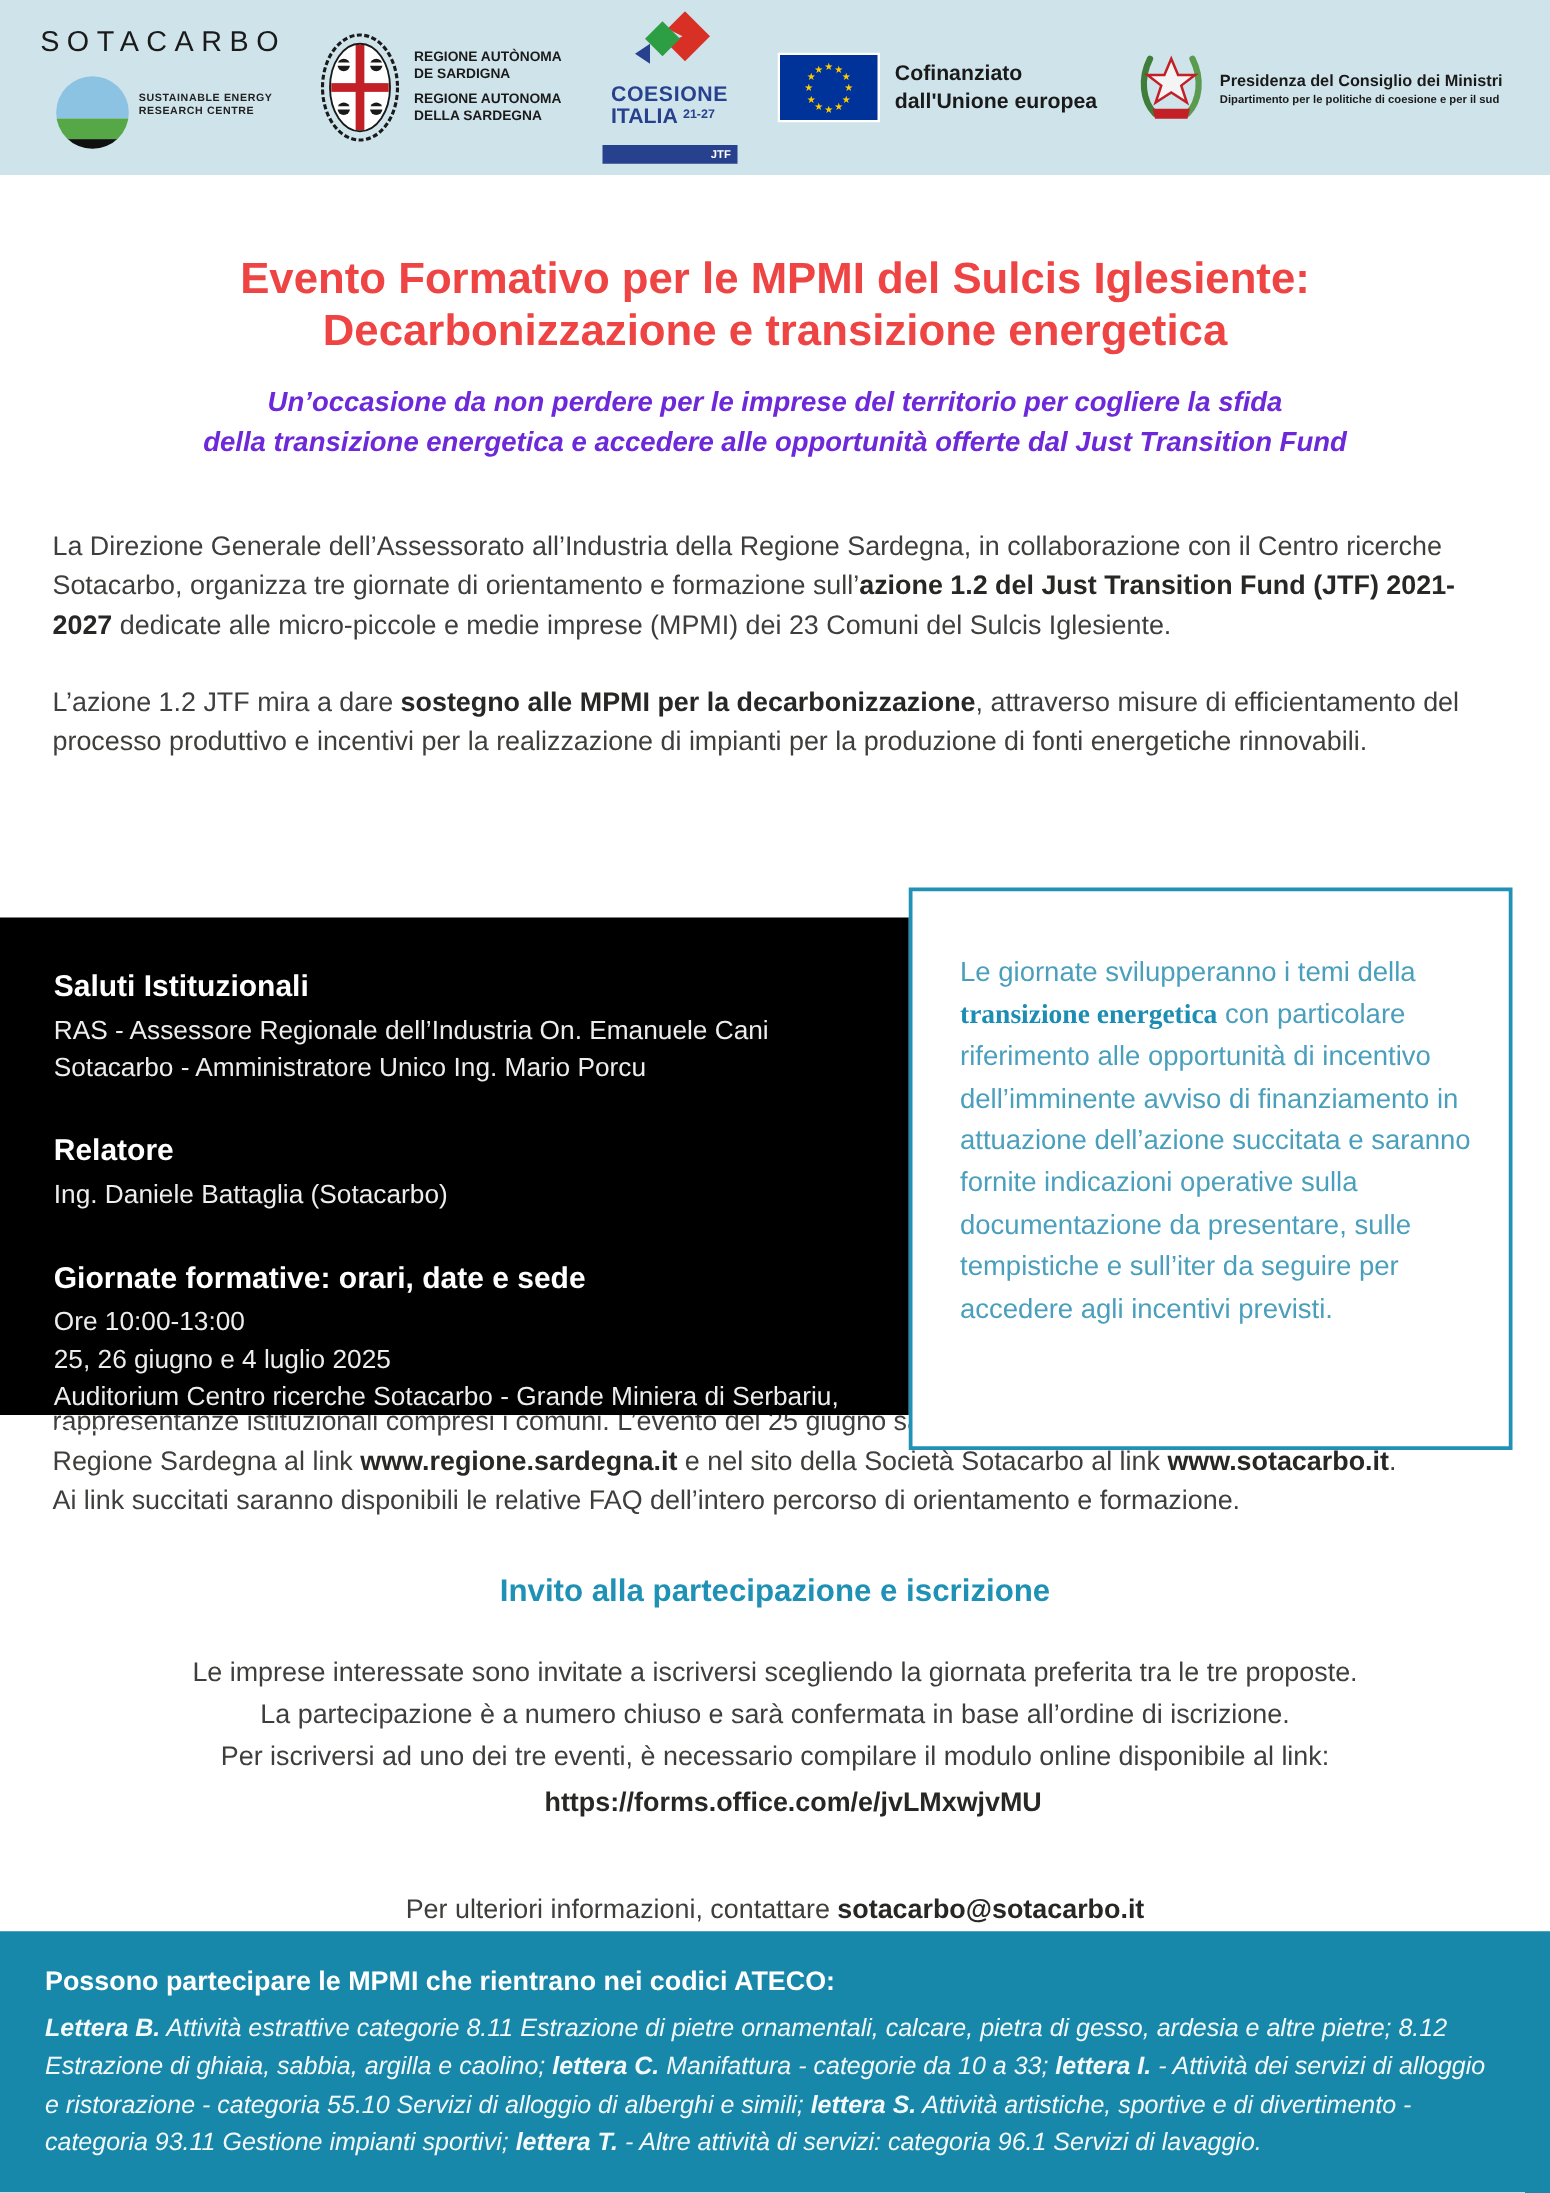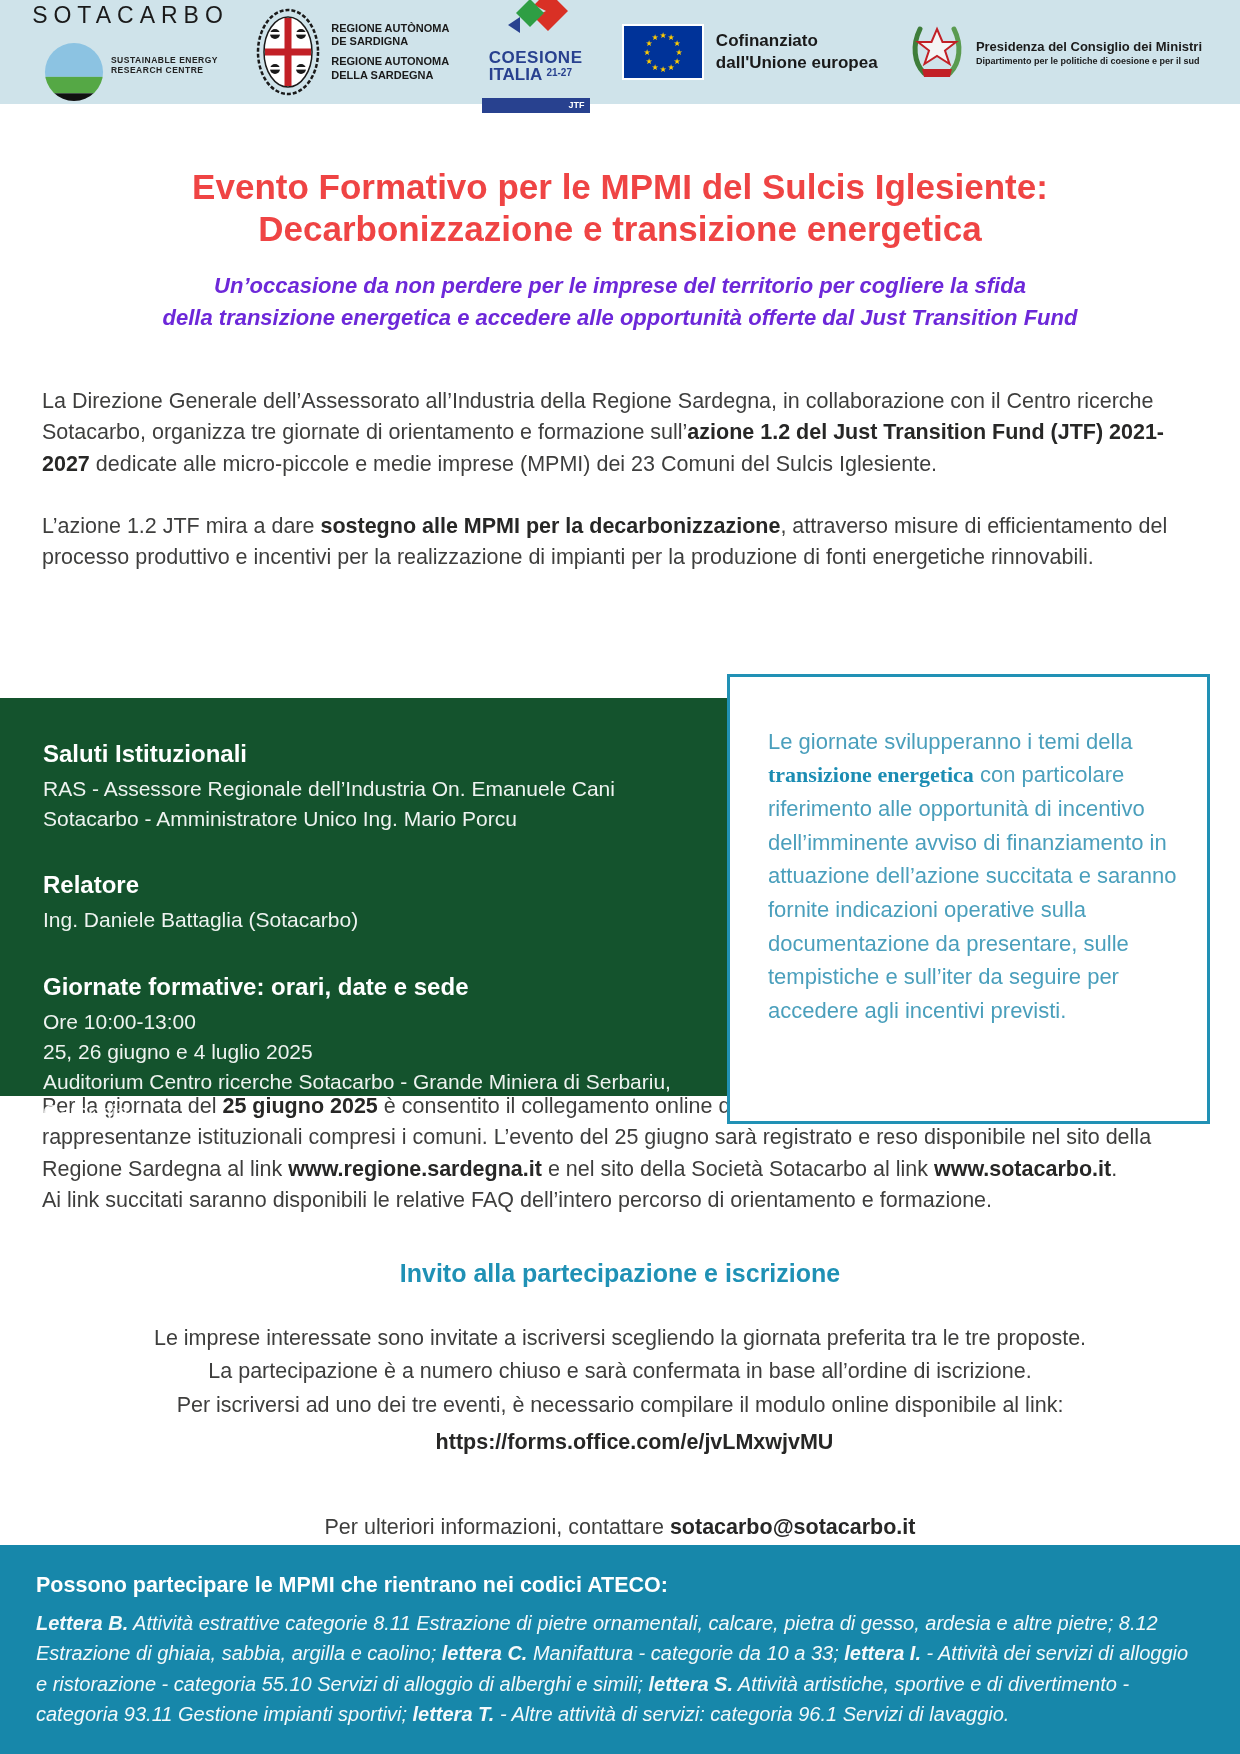--- a/index.html
+++ b/index.html
@@ -8,21 +8,21 @@
     font-family:"Liberation Sans", sans-serif;
     background:#ffffff;
     color:#3e3e3d;
     display:flex;
     flex-direction:column;
     overflow:hidden;
   }
   
   .header-band {
     background:#cfe3ea;
-    height:104px;
+    height:140px;
     display:flex;
     align-items:center;
     justify-content:space-between;
     padding:0 38px;
     flex:none;
   }
   .logo-block { display:flex; align-items:center; gap:10px; }
   
   .sota { display:flex; flex-direction:column; width:185px; }
   .sota-name { font-size:23px; letter-spacing:6px; color:#1a1a1a; font-weight:400; }
@@ -73,21 +73,21 @@
   .intro { padding:0 42px; }
   .intro p { font-size:21.5px; line-height:1.47; color:#3e3e3d; }
   .intro .p1 { margin-top:52px; }
   .intro .p2 { margin-top:30px; }
   .intro strong { color:#272726; }
 
   
   .columns { position:relative; height:450px; margin-top:100px; }
   .teal-box {
     position:absolute; left:0; top:24px; width:738px; height:398px;
-    background:#14532d; color:#ffffff; padding:42px 40px 0 43px;
+    background:#000000; color:#ffffff; padding:42px 40px 0 43px;
   }
   .teal-box h3 { font-size:24px; font-weight:700; margin-bottom:6px; }
   .teal-box .tline { font-size:21px; line-height:1.42; color:rgba(255,255,255,0.93); }
   .teal-box .sect { margin-top:38px; }
   .side-box {
     position:absolute; left:727px; top:0; width:483px; height:450px;
     background:#ffffff; border:3px solid #2191b5;
     padding:48px 30px 0 38px;
   }
   .side-box p { font-size:22px; line-height:1.53; color:#4a9fbc; }

